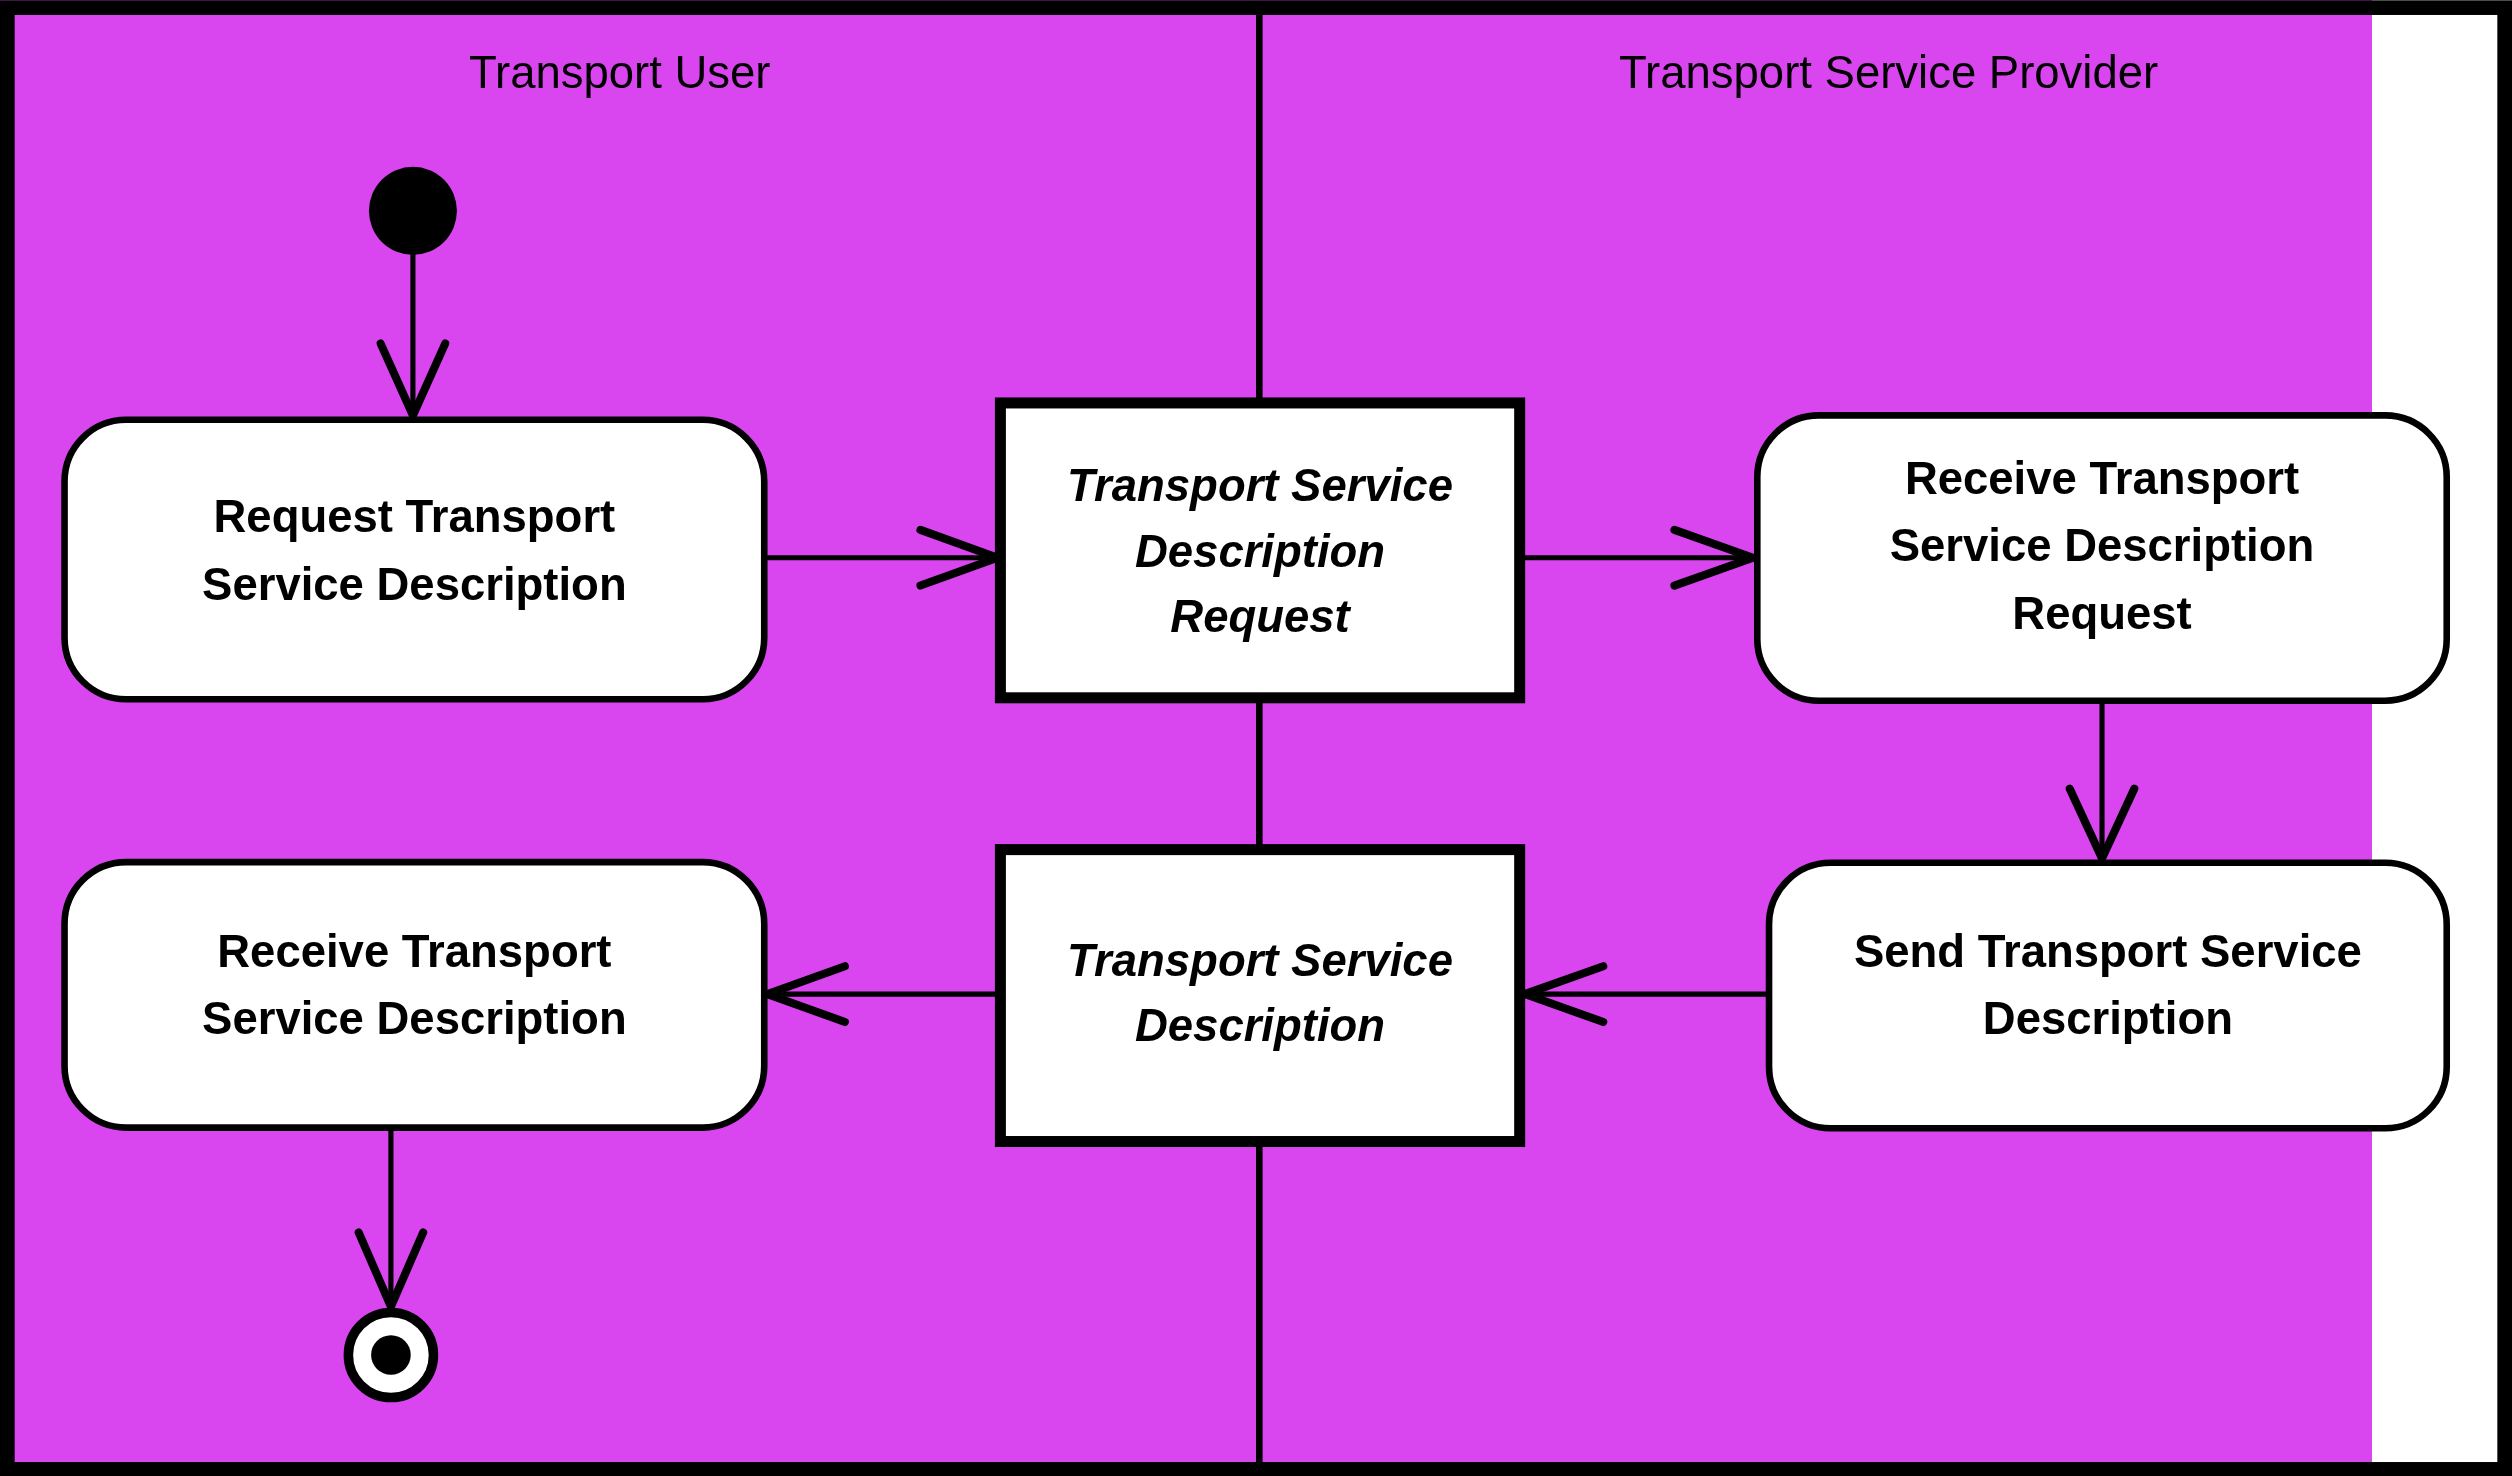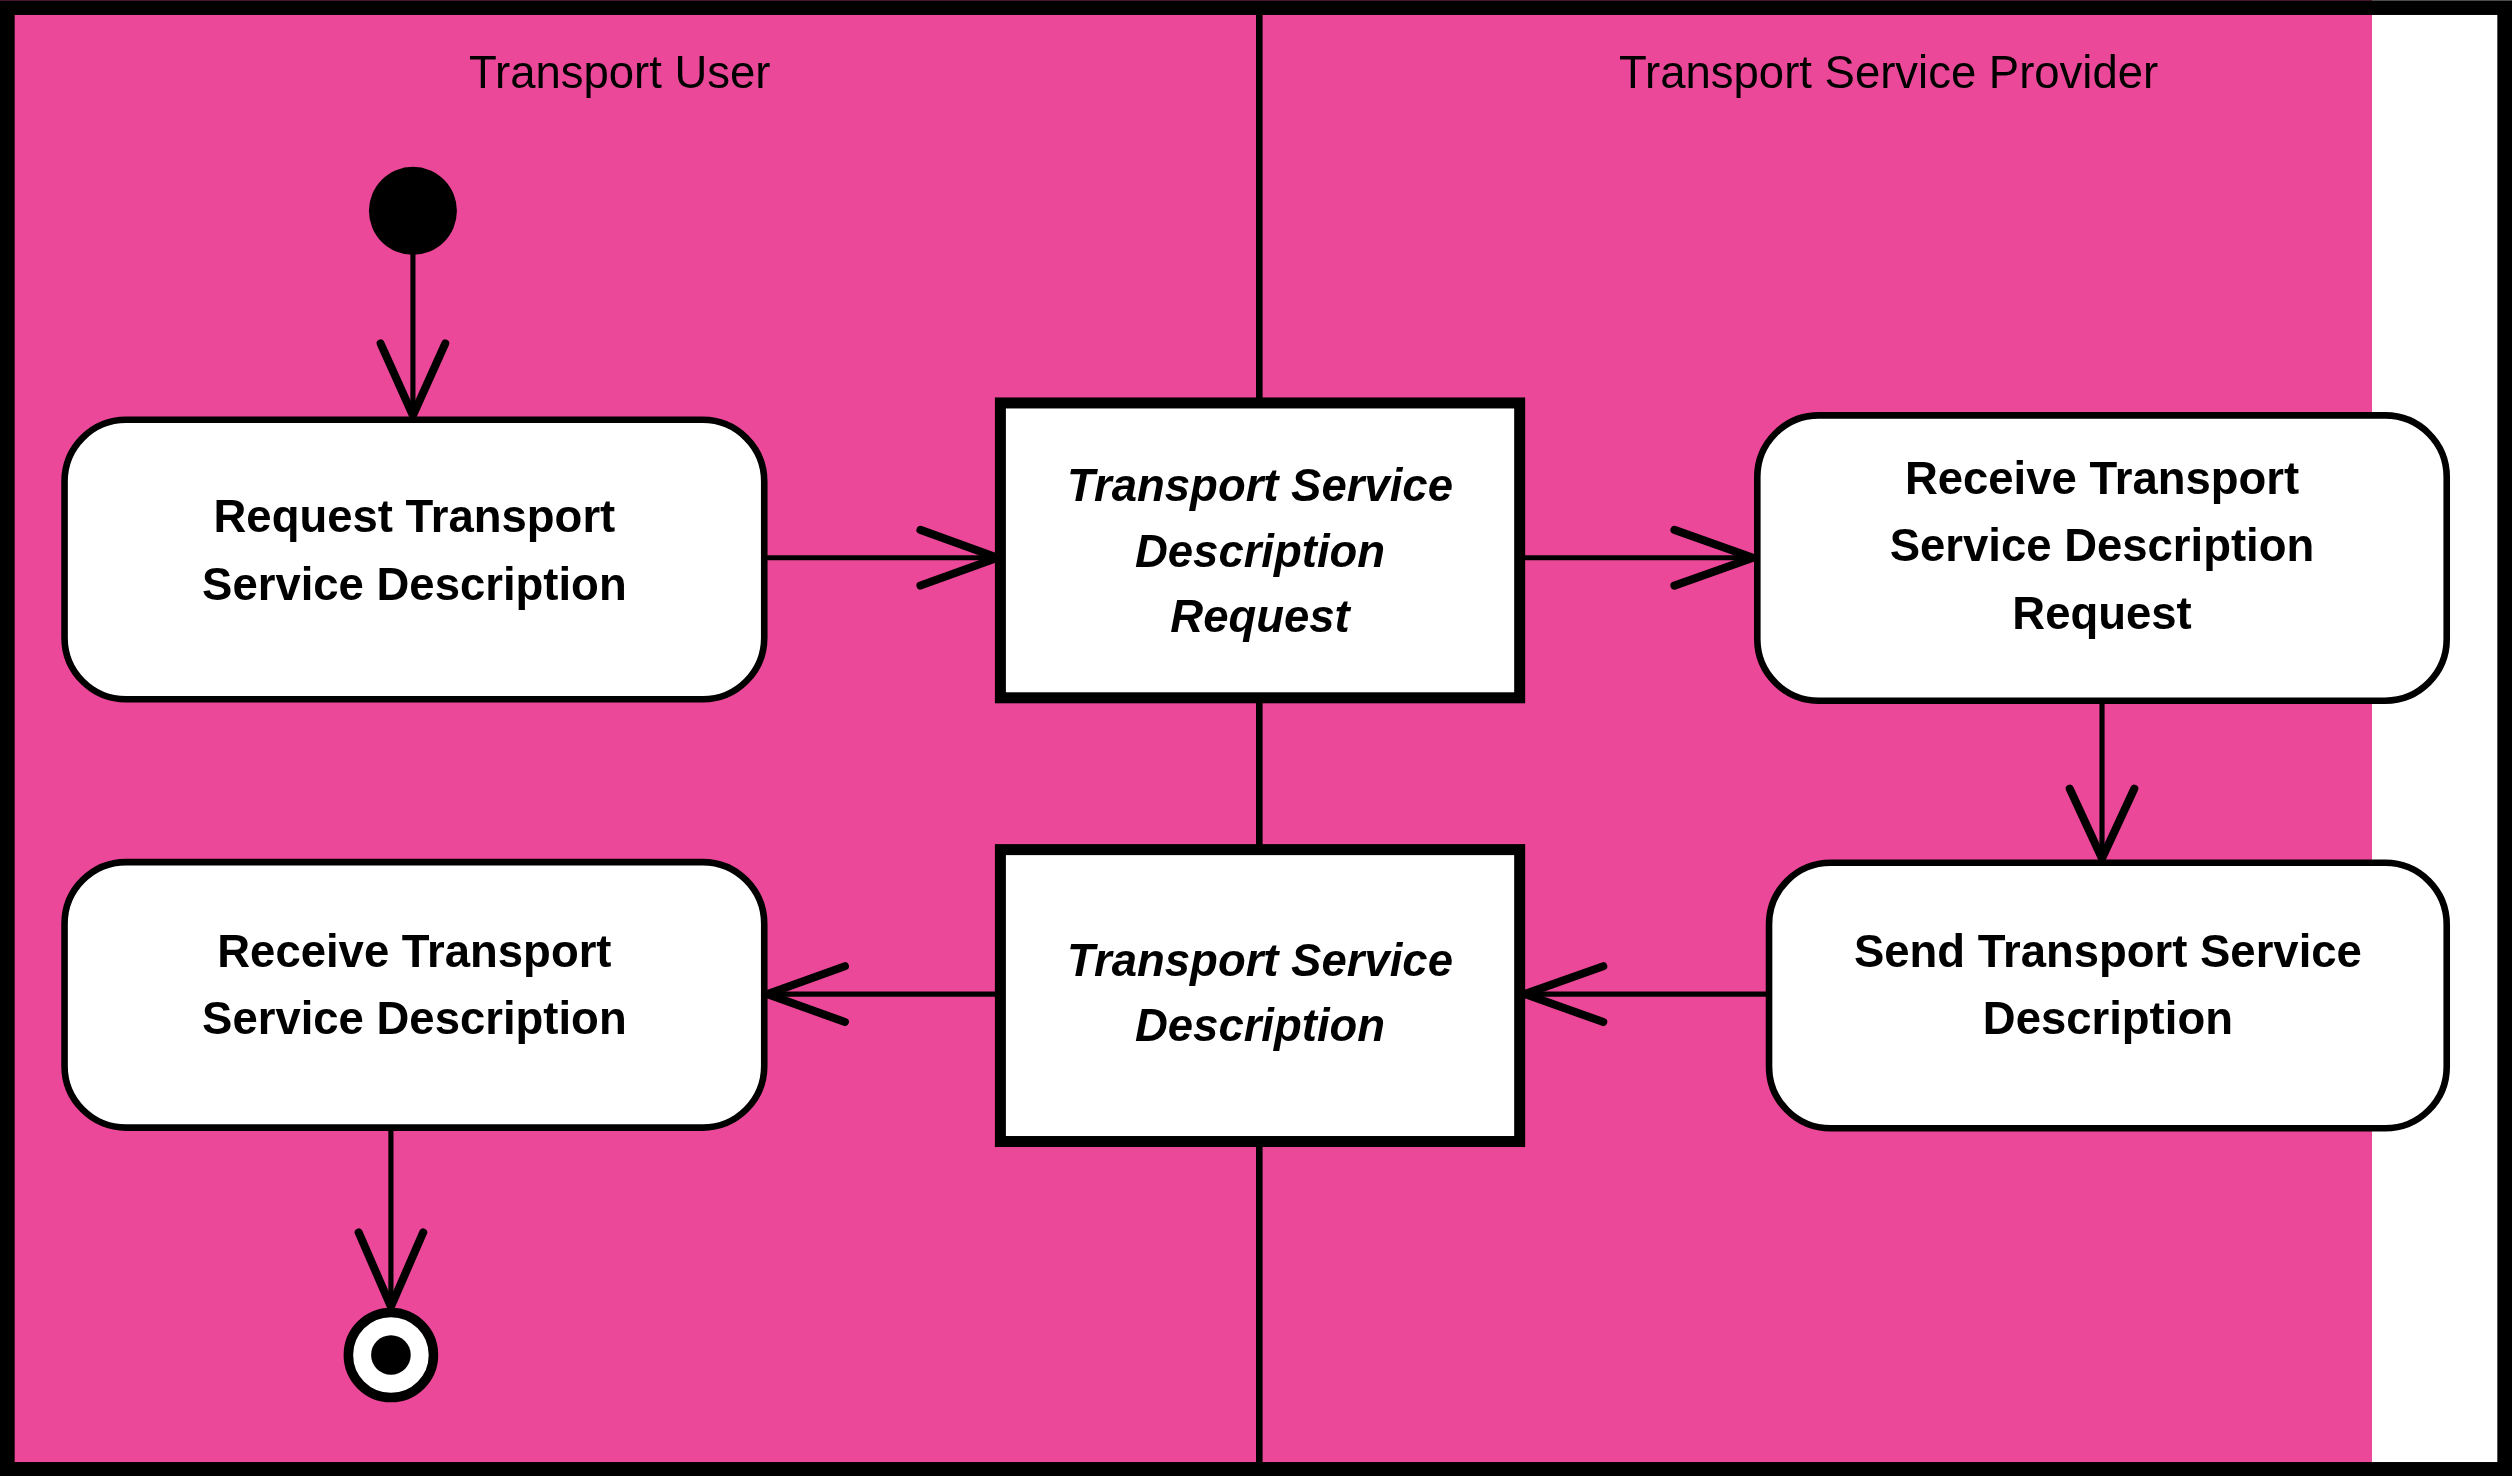--- a/index.html
+++ b/index.html
@@ -9,21 +9,21 @@
   }
   body {
     width: 2512px;
     height: 1477px;
     font-family: "Liberation Sans", sans-serif;
   }
   #diagram-root {
     position: relative;
     width: 2372px;
     height: 1477px;
-    background: #ec4899;
+    background: #d946ef;
   }
   svg.diagram-canvas {
     display: block;
     width: 2512px;
     height: 1477px;
   }
   .lane-title {
     font-family: "Liberation Sans", sans-serif;
     font-size: 62px;
     font-weight: 400;

